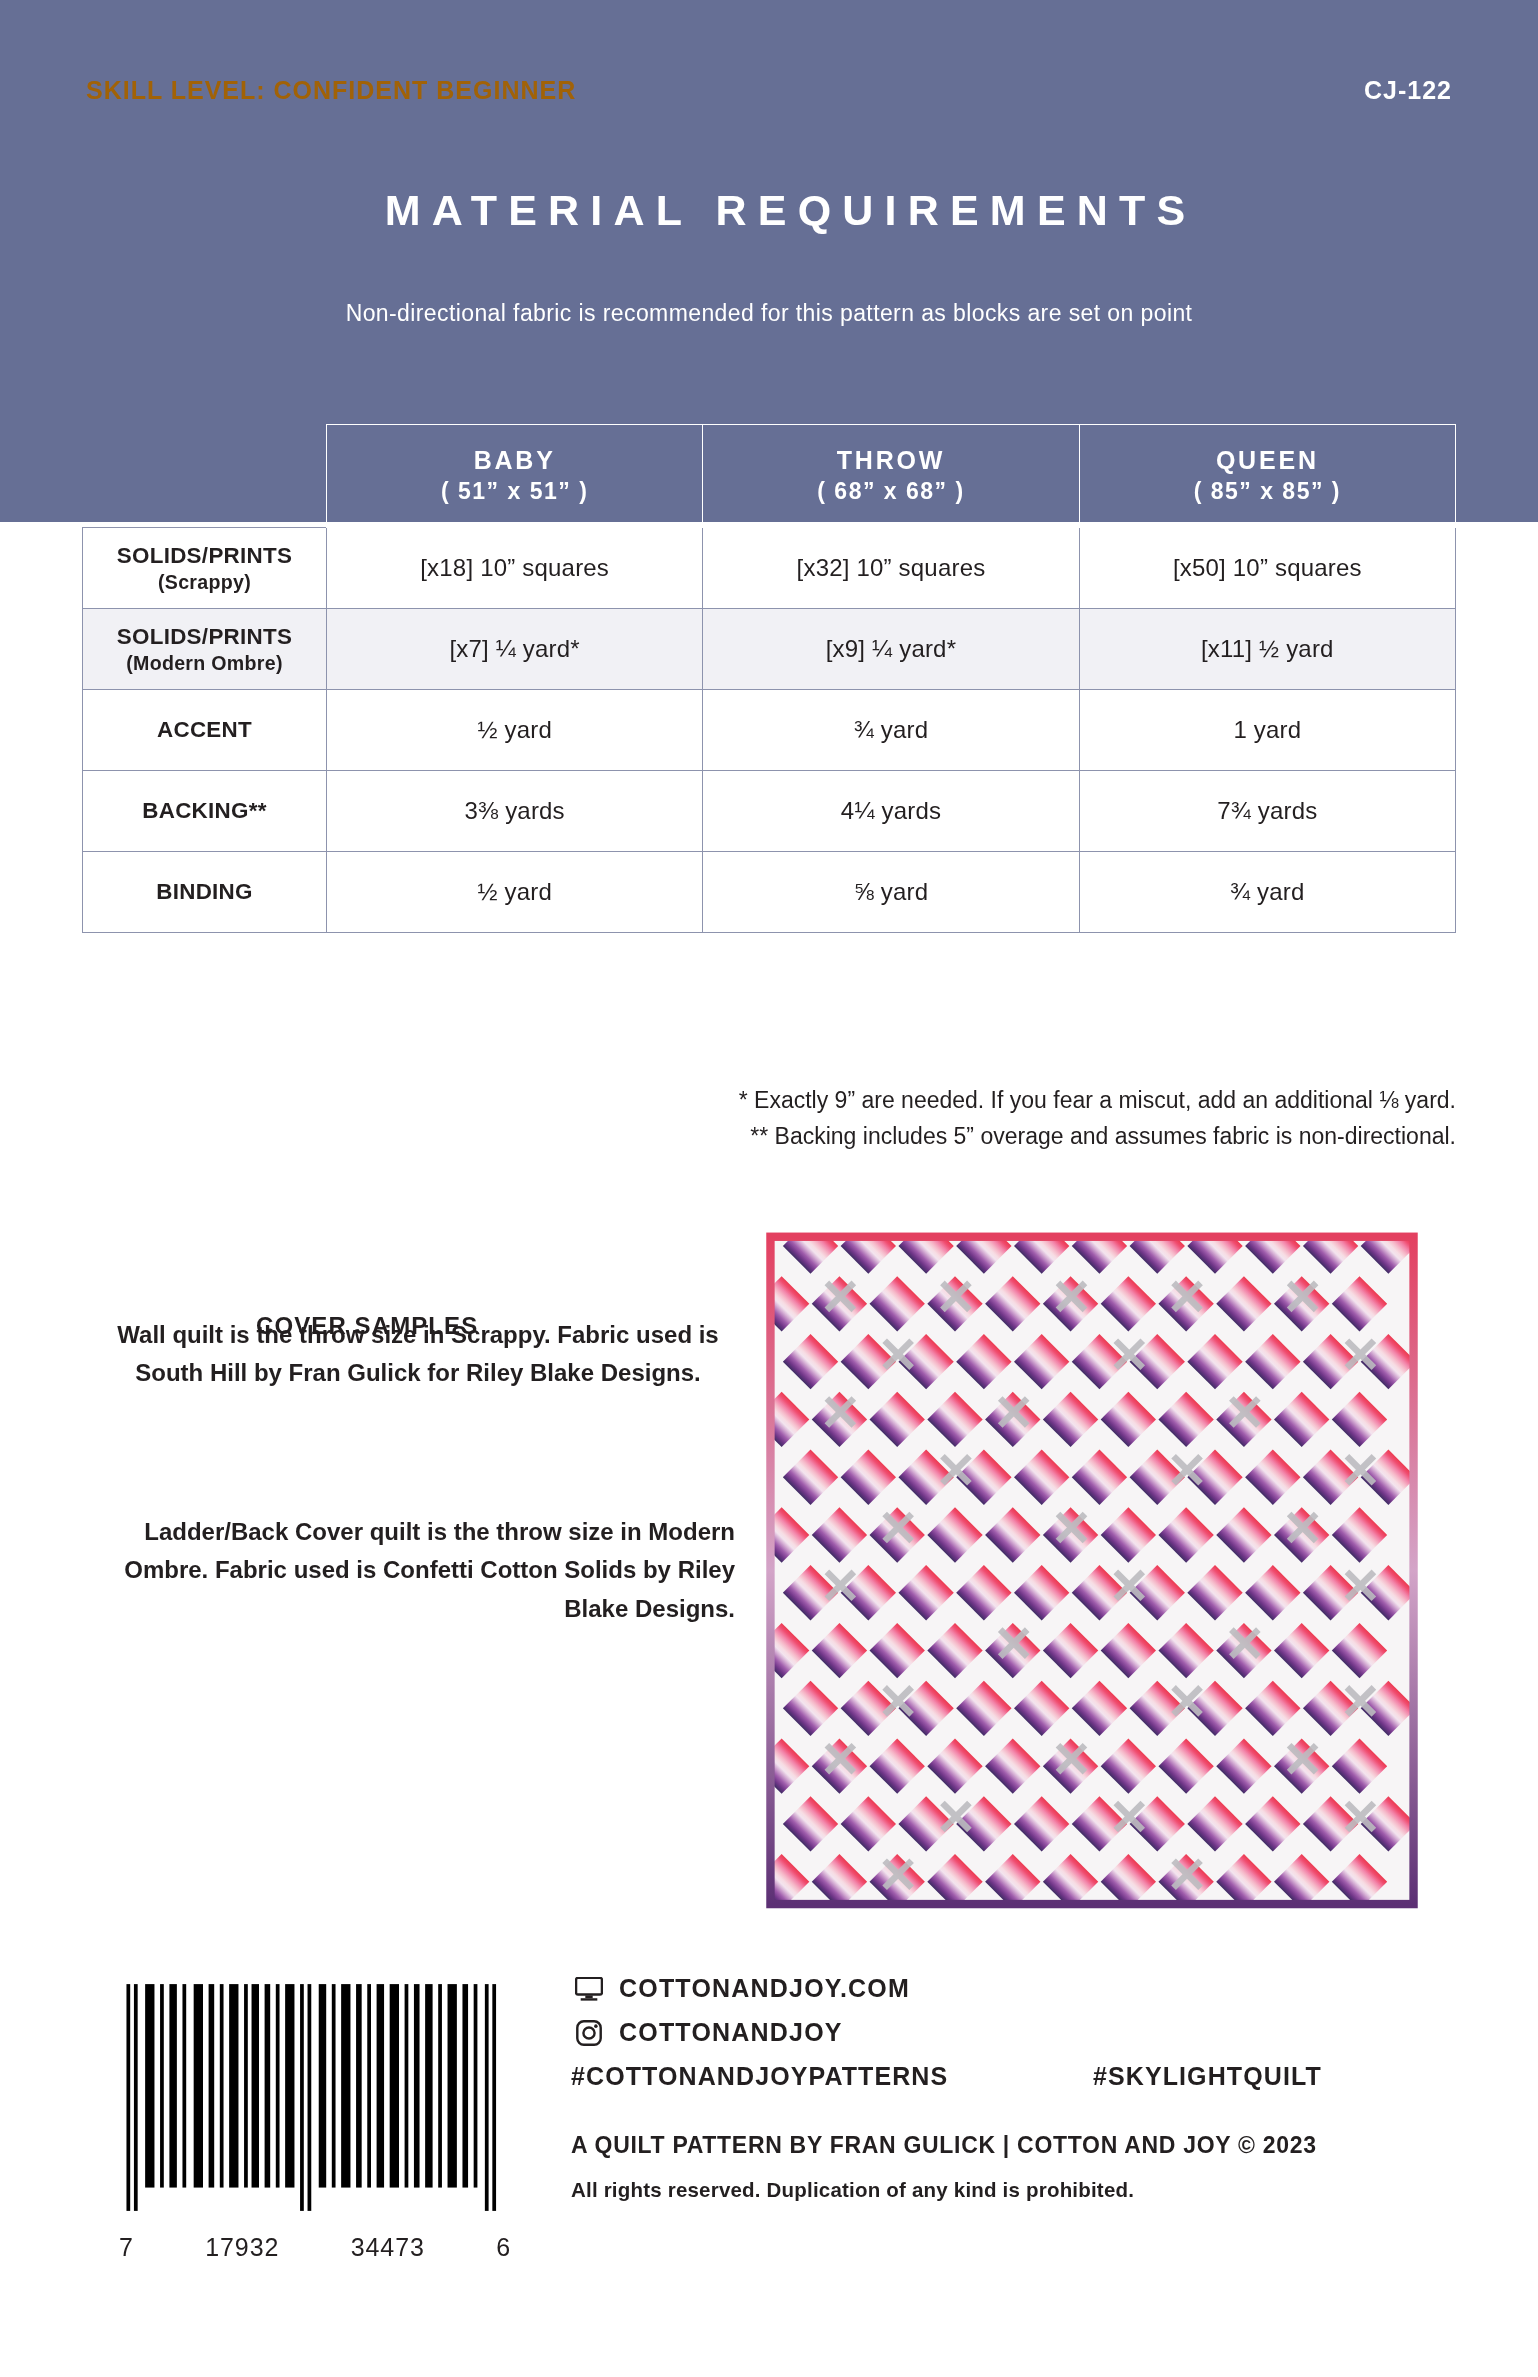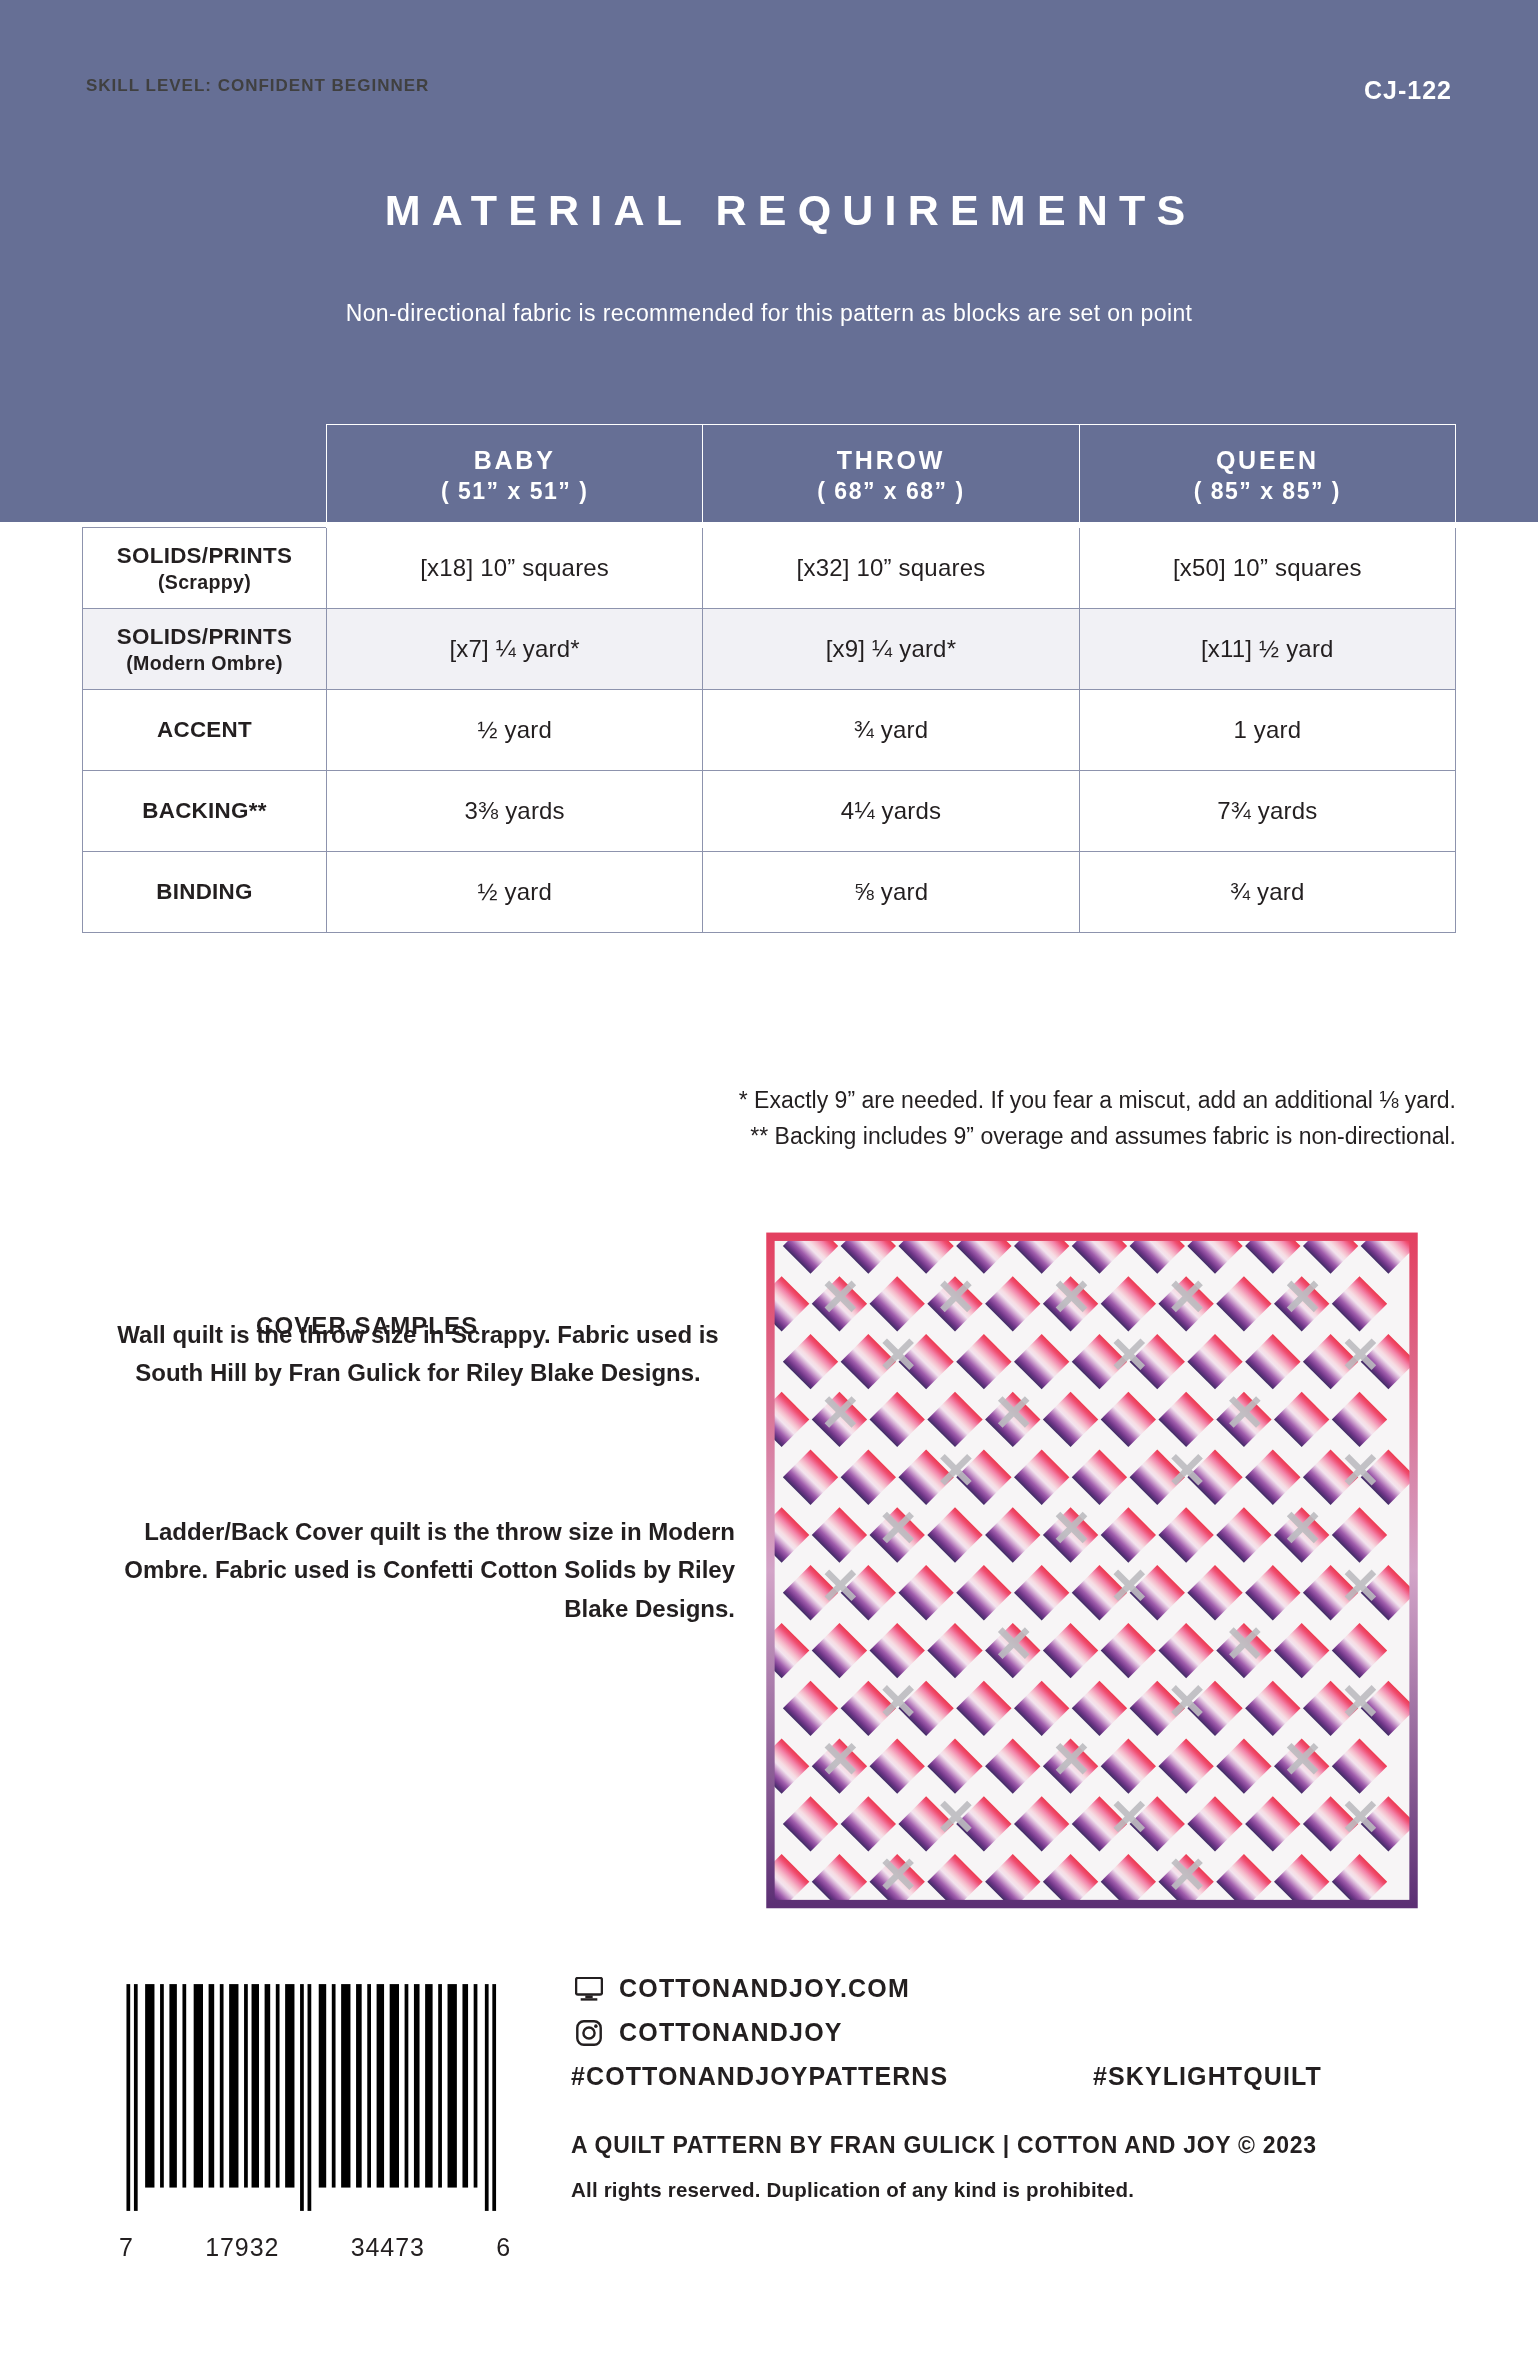--- a/index.html
+++ b/index.html
@@ -18,22 +18,22 @@
   .header-band {
     position: absolute;
     left: 0; top: 0;
     width: 1538px;
     height: 522px;
     background: #666f95;
   }
   .skill-level {
     position: absolute;
     left: 86px; top: 76px;
-    color: #404040;
-    font-size: 17px;
+    color: #a16207;
+    font-size: 25px;
     font-weight: bold;
     letter-spacing: 1px;
   }
   .pattern-code {
     position: absolute;
     right: 86px; top: 76px;
     color: #ffffff;
     font-size: 25px;
     font-weight: bold;
     letter-spacing: 1px;
@@ -300,21 +300,21 @@
       </td>
       <td class="cell-val">½ yard</td>
       <td class="cell-val">⅝ yard</td>
       <td class="cell-val">¾ yard</td>
     </tr>
   </tbody>
 </table>
 
 <div class="footnotes">
   <div>* Exactly 9” are needed. If you fear a miscut, add an additional ⅛ yard.</div>
-  <div>** Backing includes 9” overage and assumes fabric is non-directional.</div>
+  <div>** Backing includes 5” overage and assumes fabric is non-directional.</div>
 </div>
 
 <div class="cover-heading">COVER SAMPLES</div>
 <div class="cover-p1">Wall quilt is the throw size in Scrappy. Fabric used is South Hill by Fran Gulick for Riley Blake Designs.</div>
 <div class="cover-p2">Ladder/Back Cover quilt is the throw size in Modern Ombre. Fabric used is Confetti Cotton Solids by Riley Blake Designs.</div>
 
 <div class="quilt-wrap">
   <svg class="quilt-svg" viewBox="0 0 706 740" xmlns="http://www.w3.org/2000/svg">
     <defs>
       <linearGradient id="ombre" x1="0" y1="0" x2="0" y2="1">

